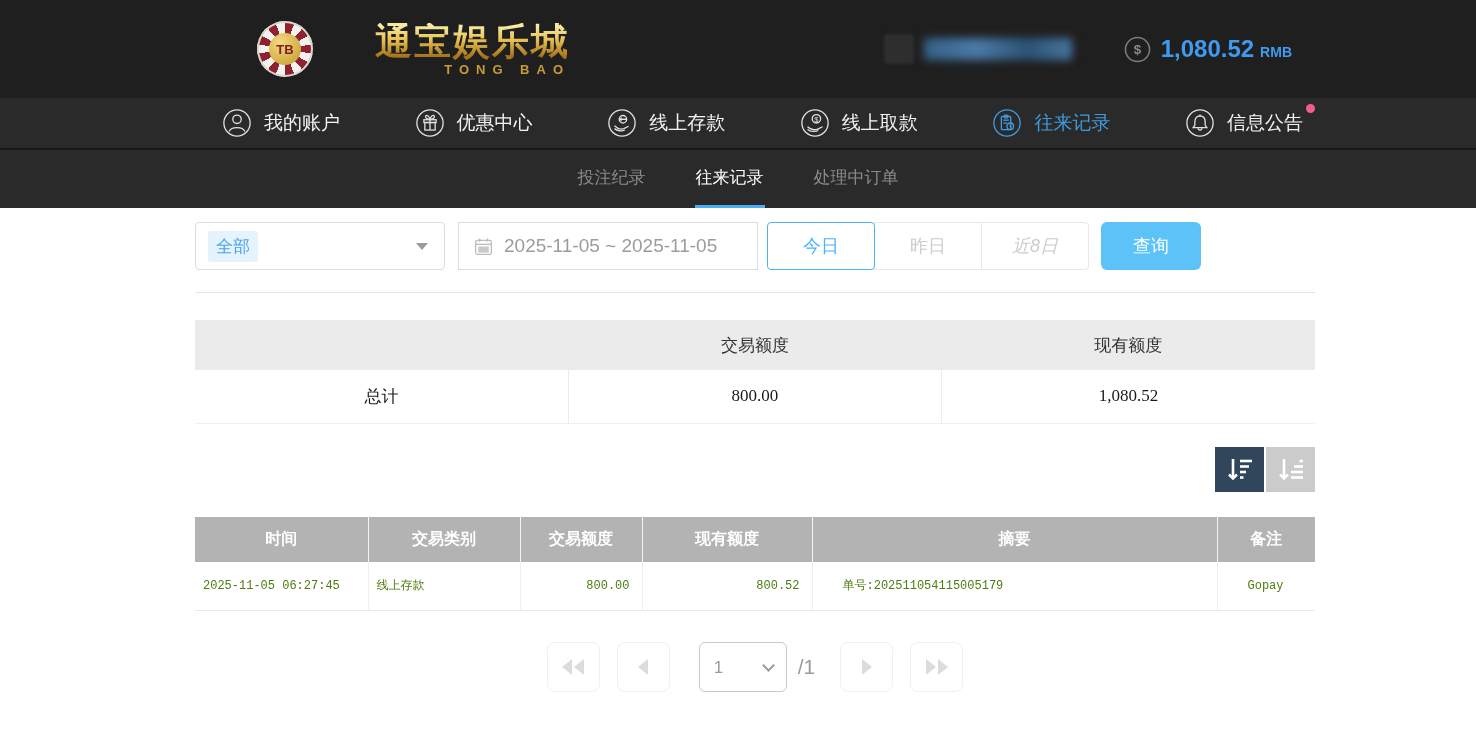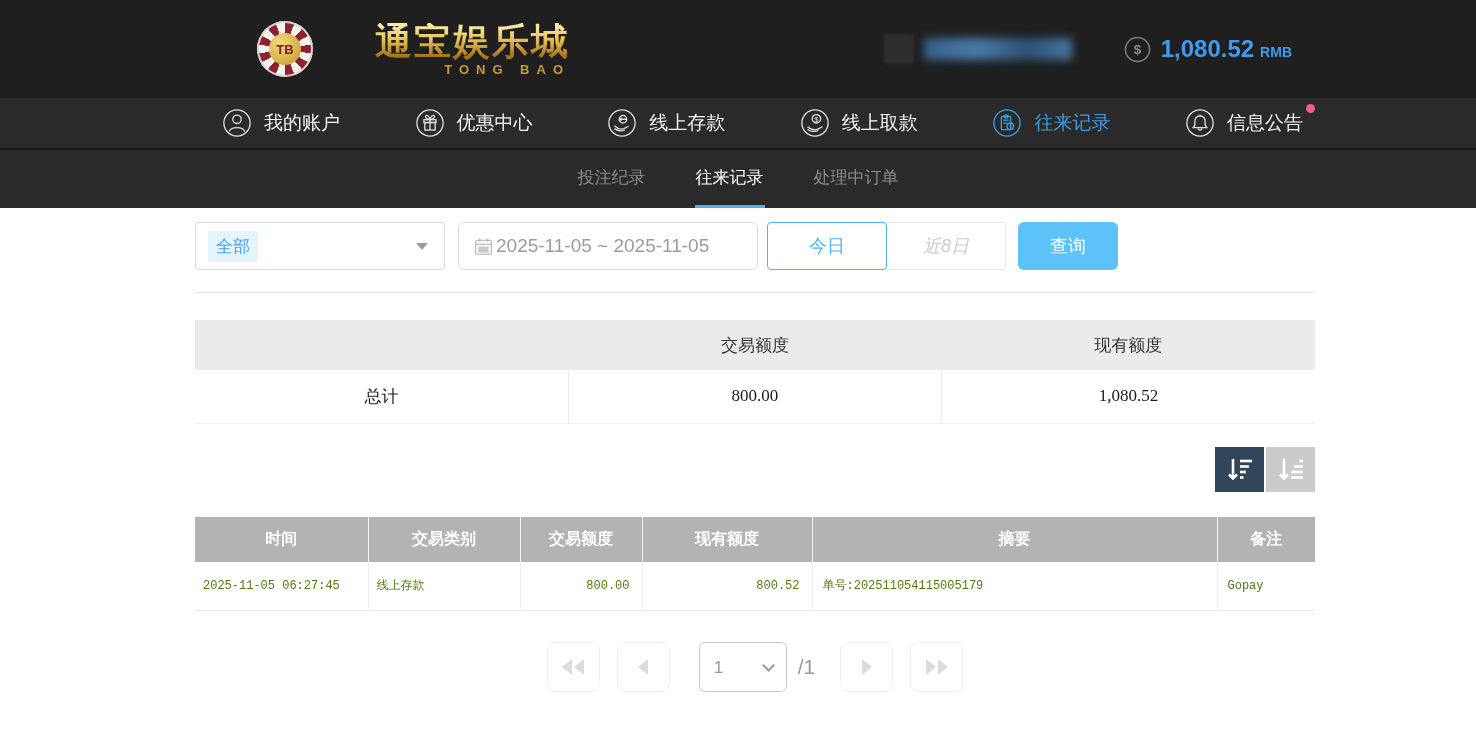--- a/index.html
+++ b/index.html
@@ -51,25 +51,25 @@
 
   
   .content { width:1120px; margin-left:195px; }
 
   .filter-row { margin-top:14px; display:flex; align-items:center; }
   .select-box { position:relative; width:250px; height:48px; border:1px solid #dcdcdc; border-radius:4px;
                 display:flex; align-items:center; padding-left:12px; cursor:pointer; background:#fff; }
   .select-chip { background:#e5f3fd; color:#4aa0f0; font-size:17px; padding:4px 8px; border-radius:3px; }
   .select-caret { position:absolute; right:16px; width:0; height:0;
                   border-left:6px solid transparent; border-right:6px solid transparent; border-top:7px solid #9b9b9b; }
-  .date-box { width:300px; height:48px; margin-left:13px; border:1px solid #dcdcdc; border-radius:6px;
-              display:flex; align-items:center; gap:2px; padding-left:14px; color:#9c9c9c; font-size:19px; cursor:pointer; background:#fff; }
+  .date-box { width:300px; height:48px; margin-left:13px; border:1px solid #dcdcdc; border-radius:0;
+              display:flex; align-items:center; gap:10px; padding-left:14px; color:#9c9c9c; font-size:19px; cursor:pointer; background:#fff; }
   .date-box svg { width:21px; height:21px; stroke:#bdbdbd; fill:#c9c9c9; }
   .quick-group { display:flex; margin-left:10px; }
-  .quick-btn { width:120px; height:48px; background:#fff; border:1px solid #e8e8e8; margin-left:-1px;
+  .quick-btn { width:108px; height:48px; background:#fff; border:1px solid #e8e8e8; margin-left:-1px;
                font-size:18px; color:#ccc; cursor:pointer; position:relative; }
   .quick-btn:first-child { border-radius:4px 0 0 4px; }
   .quick-btn:last-child { border-radius:0 4px 4px 0;font-style:italic; }
   .quick-btn.active { color:#4db3f5; border-color:#4db3f5; z-index:2; border-radius:4px; }
   .search-btn { margin-left:12px; width:100px; height:48px; background:#5cc2f8; border:none; border-radius:6px;
                 color:#fff; font-size:18px; cursor:pointer; }
 
   .divider { margin-top:22px; height:1px; background:#e6e6e6; }
 
   table { border-collapse:collapse; width:100%; table-layout:fixed; }
@@ -91,21 +91,21 @@
 
   .records-table { margin-top:25px; }
   .records-table thead tr { height:45px; background:#b3b3b3; }
   .records-table th { color:#fff; font-size:16px; font-weight:bold; }
   .records-table th + th { border-left:1px solid rgba(255,255,255,.85); }
   .records-table tbody tr { height:49px; background:#fff; }
   .records-table td { font-size:12px; color:#4d7c0f; border-bottom:1px solid #e9e9e9;font-family:Liberation Mono, monospace; }
   .records-table td + td { border-left:1px solid #f0f0f0; }
   .cell-left { text-align:left; padding-left:8px; }
   .cell-right { text-align:right; padding-right:12px; }
-  .cell-pad { text-align:left; padding-left:10px; }
+  .cell-pad { text-align:left; padding-left:30px; }
 
   
   .pagination { margin-top:31px; display:flex; align-items:center; justify-content:center; gap:17px; }
   .page-btn { width:53px; height:50px; background:#fff; border:1px solid #f0f0f0; border-radius:8px;
               display:flex; align-items:center; justify-content:center; cursor:pointer; }
   .tri { width:0; height:0; border-top:8px solid transparent; border-bottom:8px solid transparent; }
   .tri-l { border-right:10px solid #dcdcdc; }
   .tri-r { border-left:10px solid #dcdcdc; }
   .tri + .tri { margin-left:2px; }
   .page-select-wrap { position:relative; width:88px; height:50px; border:1px solid #c9c9c9; border-radius:6px;
@@ -224,20 +224,21 @@
         <rect x="3" y="5" width="18" height="16" rx="2" stroke-width="1.5" fill="none"></rect>
         <line x1="3" y1="9.5" x2="21" y2="9.5" stroke-width="1.5"></line>
         <line x1="7.5" y1="3" x2="7.5" y2="6.5" stroke-width="1.8"></line>
           <line x1="16.5" y1="3" x2="16.5" y2="6.5" stroke-width="1.8"></line>
         <rect x="6" y="12" width="12" height="7" stroke="none"></rect>
       </svg>
       <span>2025-11-05 ~ 2025-11-05</span>
     </div>
     <div class="quick-group">
       <button class="quick-btn active">今日</button>
+      <button class="quick-btn">昨日</button>
       <button class="quick-btn">近8日</button>
     </div>
     <button class="search-btn">查询</button>
   </div>
 
   <div class="divider"></div>
 
   <table class="summary-table">
     <thead>
       <tr>

